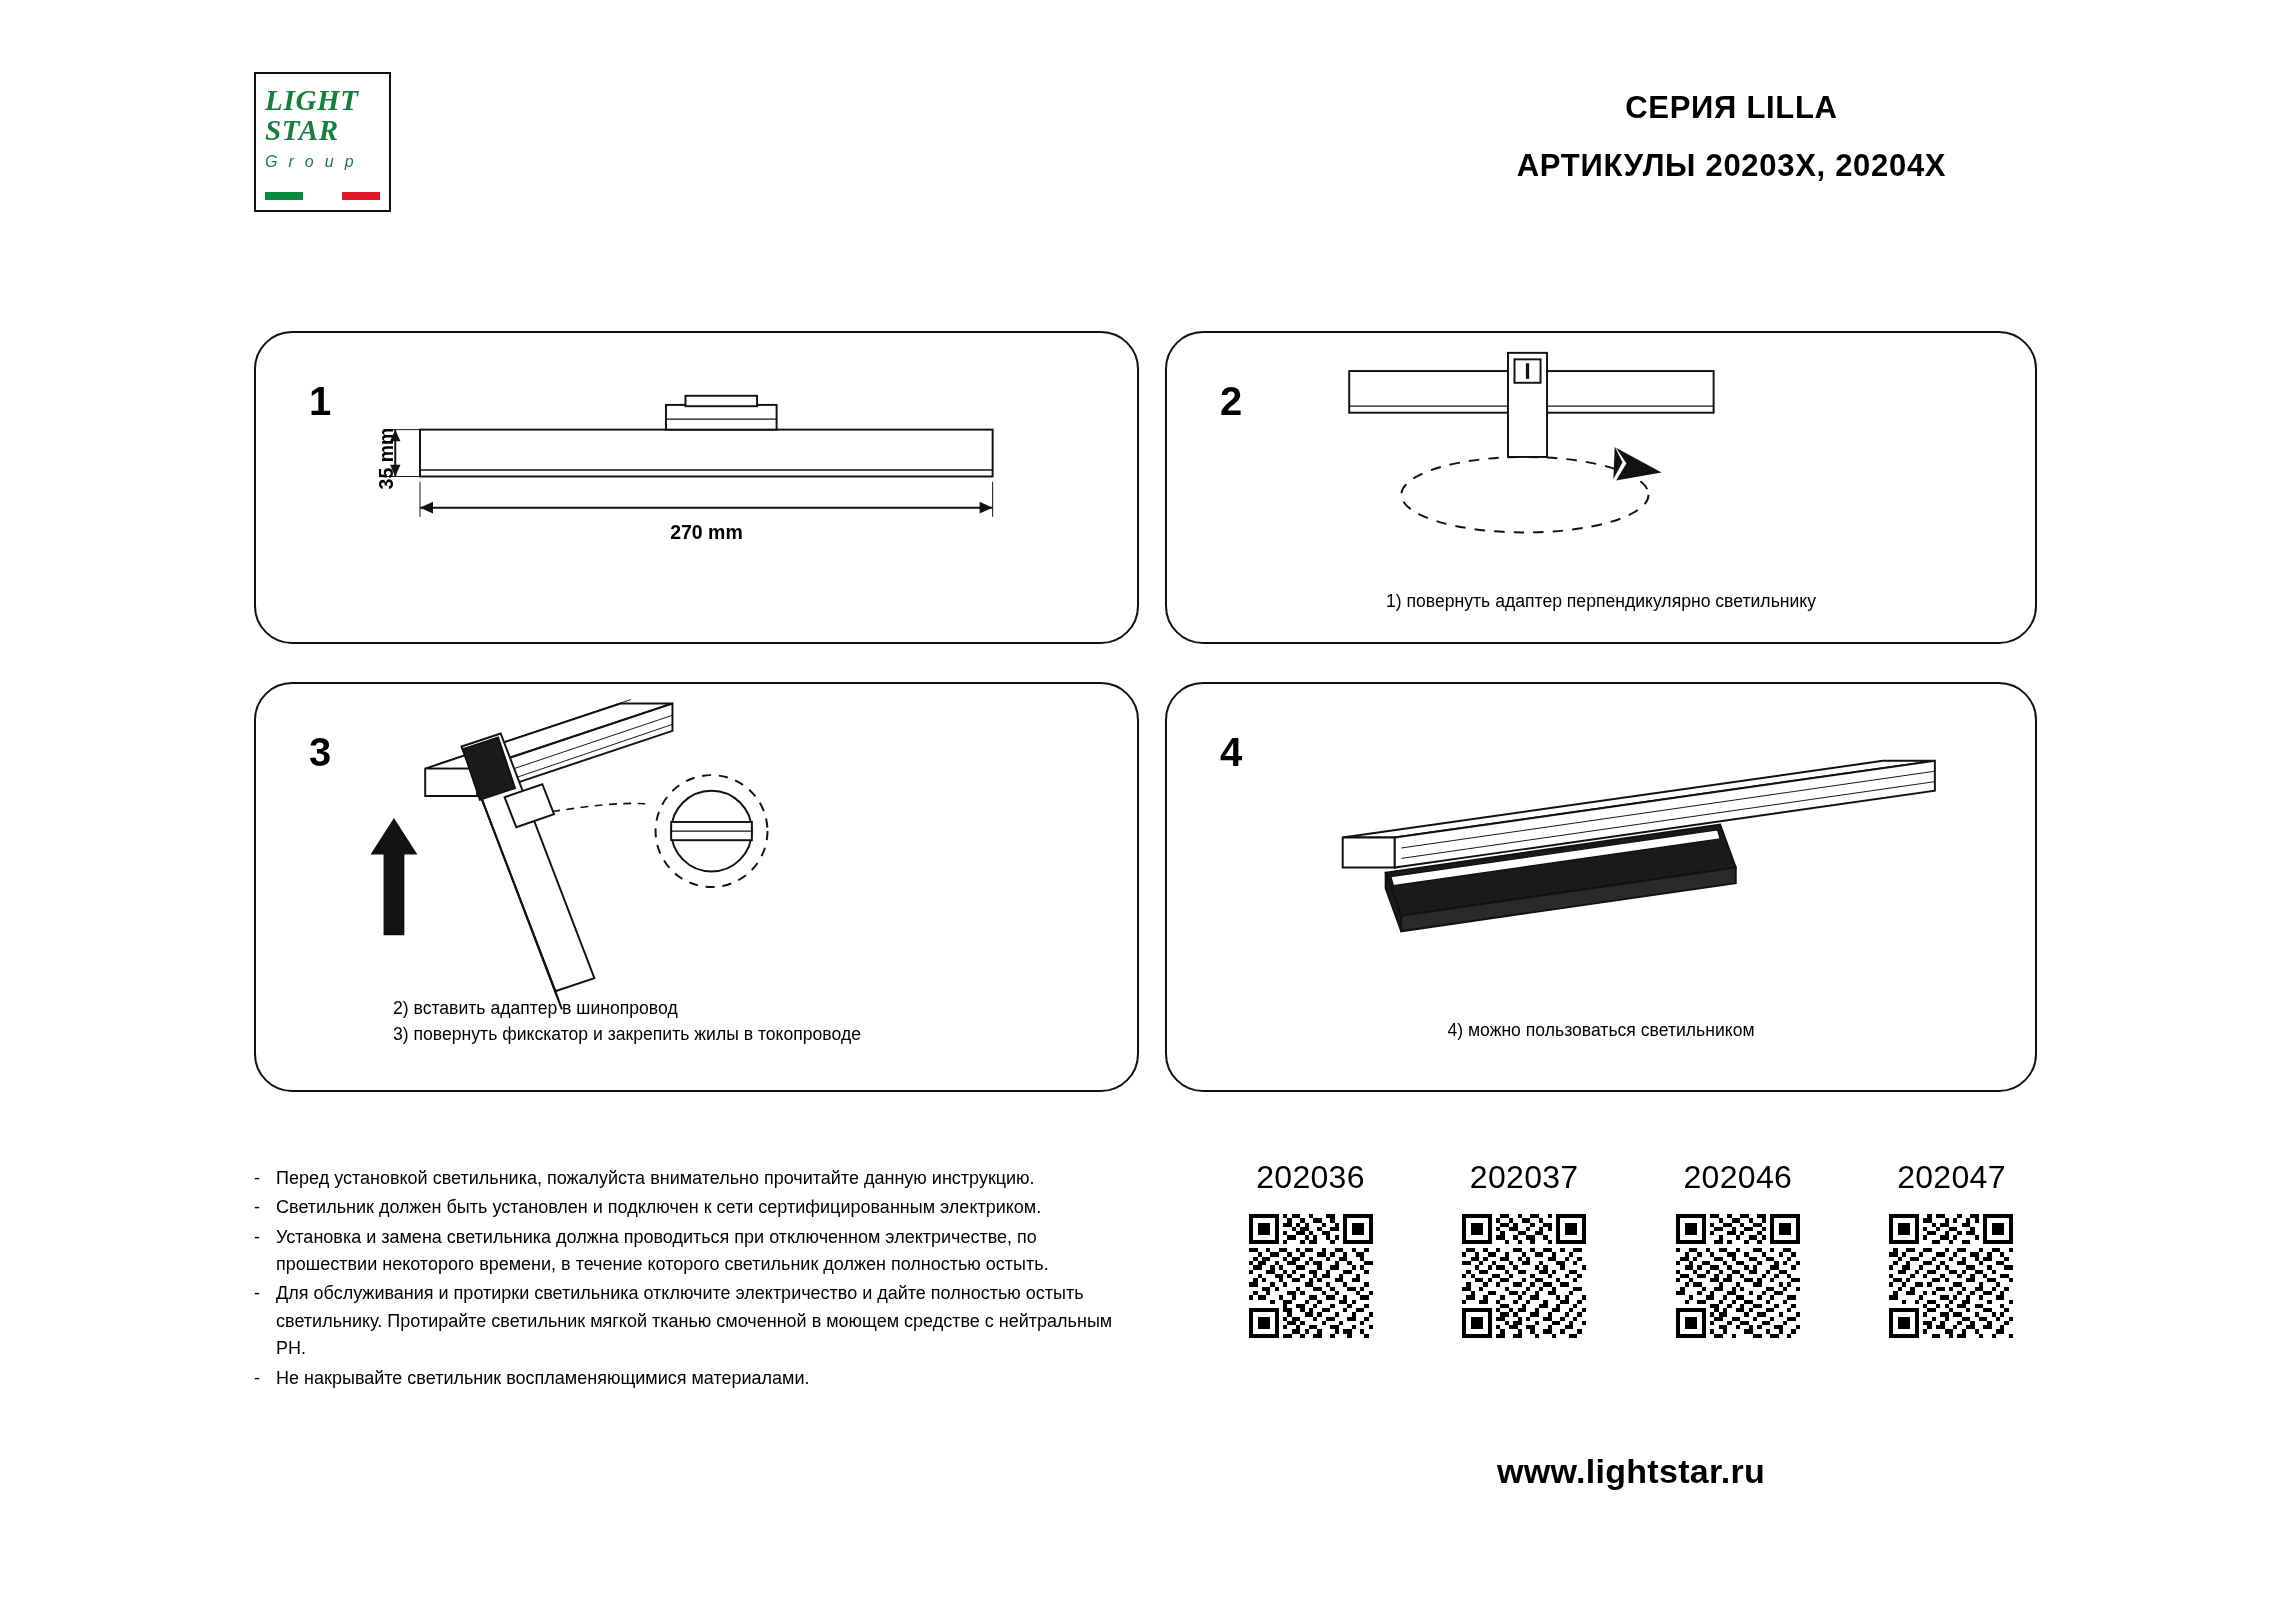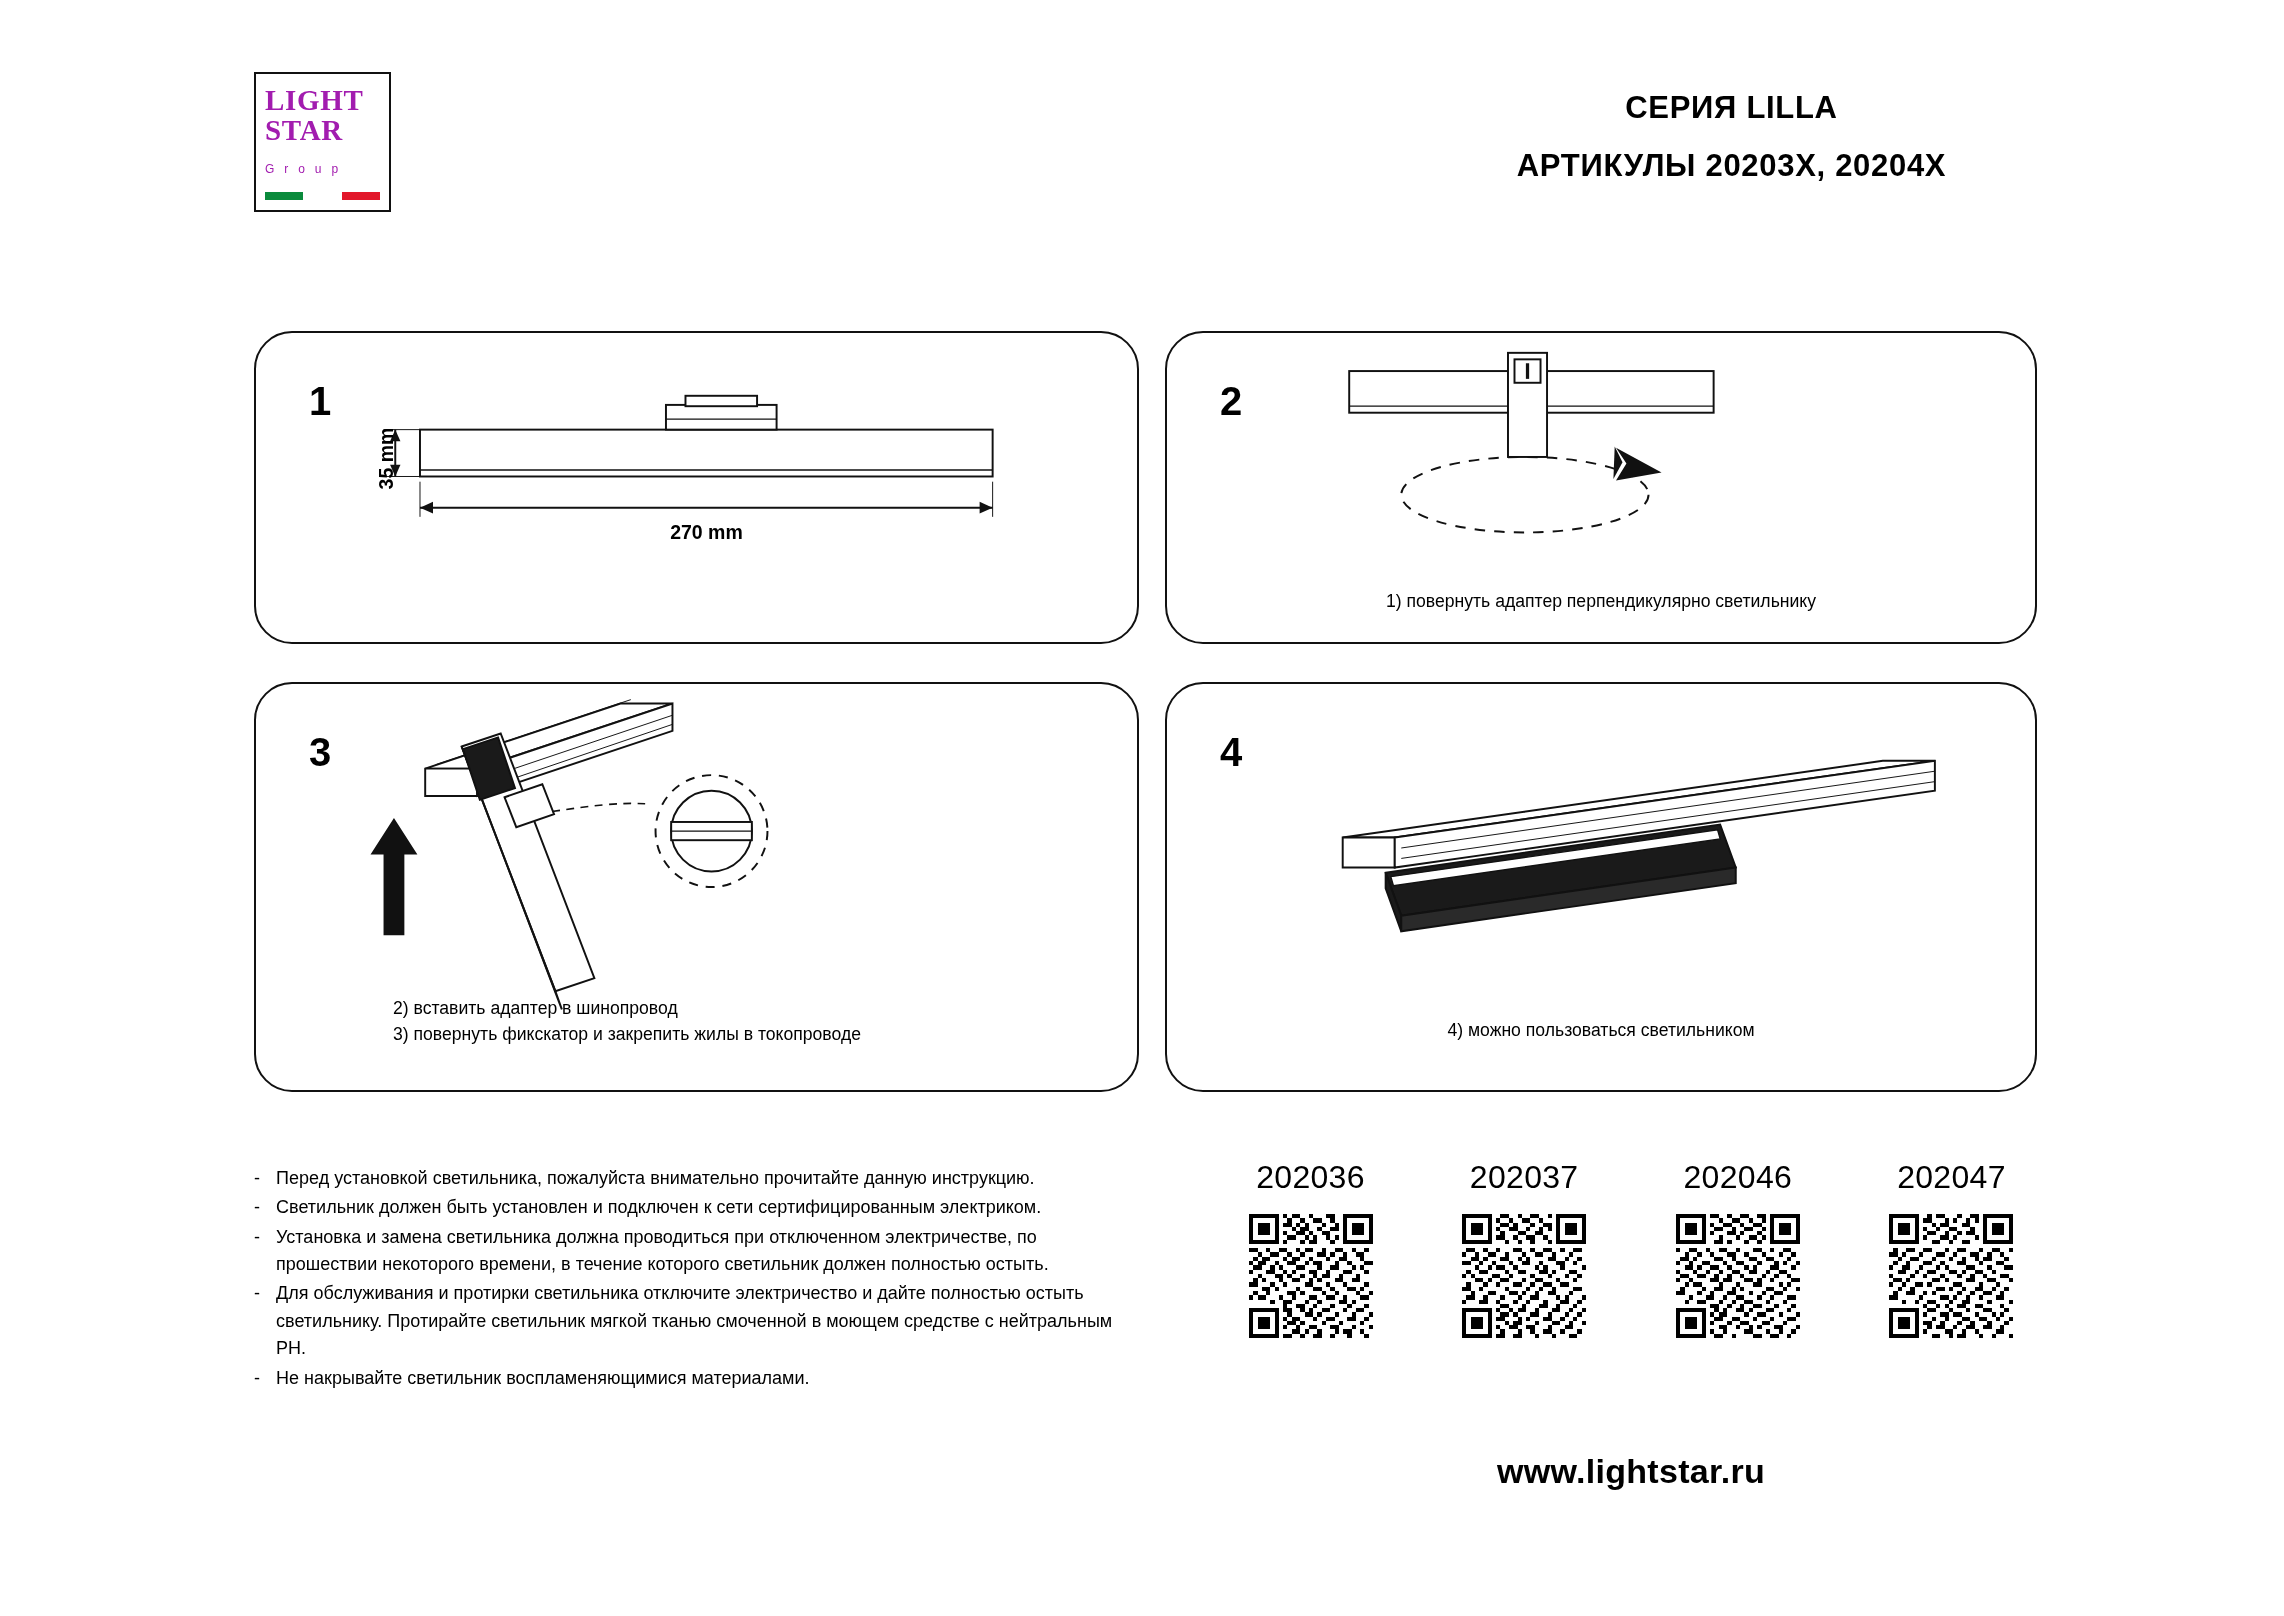--- a/index.html
+++ b/index.html
@@ -38,28 +38,29 @@
     height: 140px;
     border: 2px solid #111;
     box-sizing: border-box;
     padding: 11.7px 0 0 9px;
   }
   .logo-word {
     font-family: "Liberation Serif", serif;
     font-weight: bold;
     letter-spacing: 0.7px;
     line-height: 1.0;
-    color: #a21caf;
+    color: #15803d;
+    font-style: italic;
   }
   .logo-l1 { font-size: 29px; }
   .logo-l2 { font-size: 29px; margin-top: 1px; }
   .logo-l3 {
-    font-size: 12px;
+    font-size: 16px;
     letter-spacing: 3.3px;
-    margin-top: 18px;
+    margin-top: 9px;
     font-family: "Liberation Sans", sans-serif;
     font-weight: normal;
   }
   .logo-flag {
     position: absolute;
     left: 9px;
     bottom: 10.4px;
     width: 115px;
     height: 7.8px;
     display: flex;

